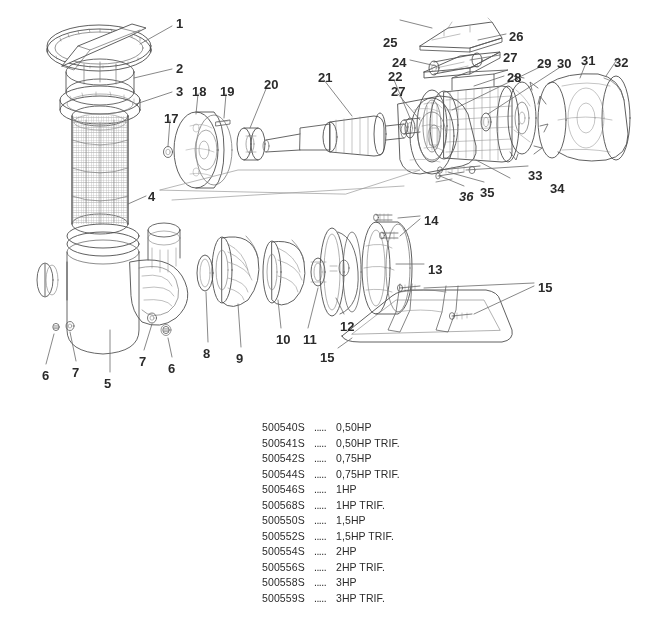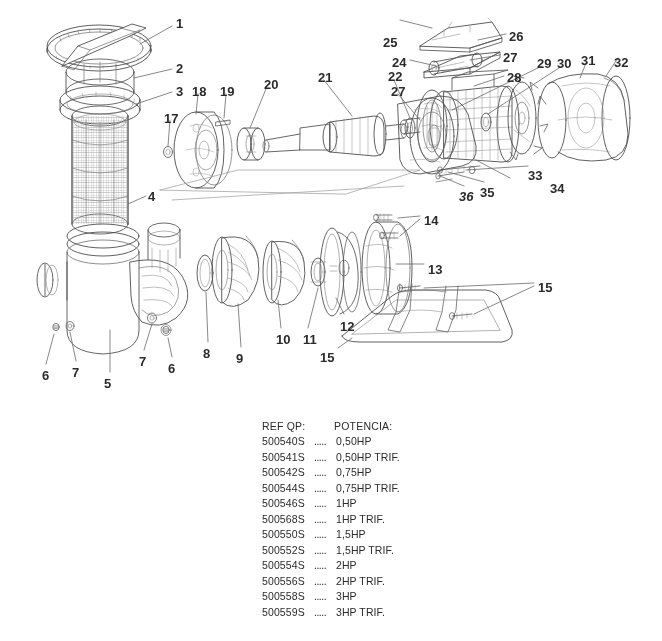--- a/index.html
+++ b/index.html
@@ -485,24 +485,20 @@
       <div class="callout" style="left: 236px; top: 352px;">9</div>
       <div class="callout" style="left: 203px; top: 347px;">8</div>
       <div class="callout" style="left: 42px; top: 369px;">6</div>
       <div class="callout" style="left: 72px; top: 366px;">7</div>
       <div class="callout" style="left: 104px; top: 377px;">5</div>
       <div class="callout" style="left: 139px; top: 355px;">7</div>
       <div class="callout" style="left: 168px; top: 362px;">6</div>
     </div>
 
   <div id="reftable">
-    <div class="ref-head">
-      <span class="c1">REF QP:</span>
-      <span>POTENCIA:</span>
-    </div>
     <div id="refrows">
         <div class="ref-row">
           <span class="code">500540S</span>
           <span class="dots">.....</span>
           <span class="pw">0,50HP</span>
         </div>
         <div class="ref-row">
           <span class="code">500541S</span>
           <span class="dots">.....</span>
           <span class="pw">0,50HP TRIF.</span>

